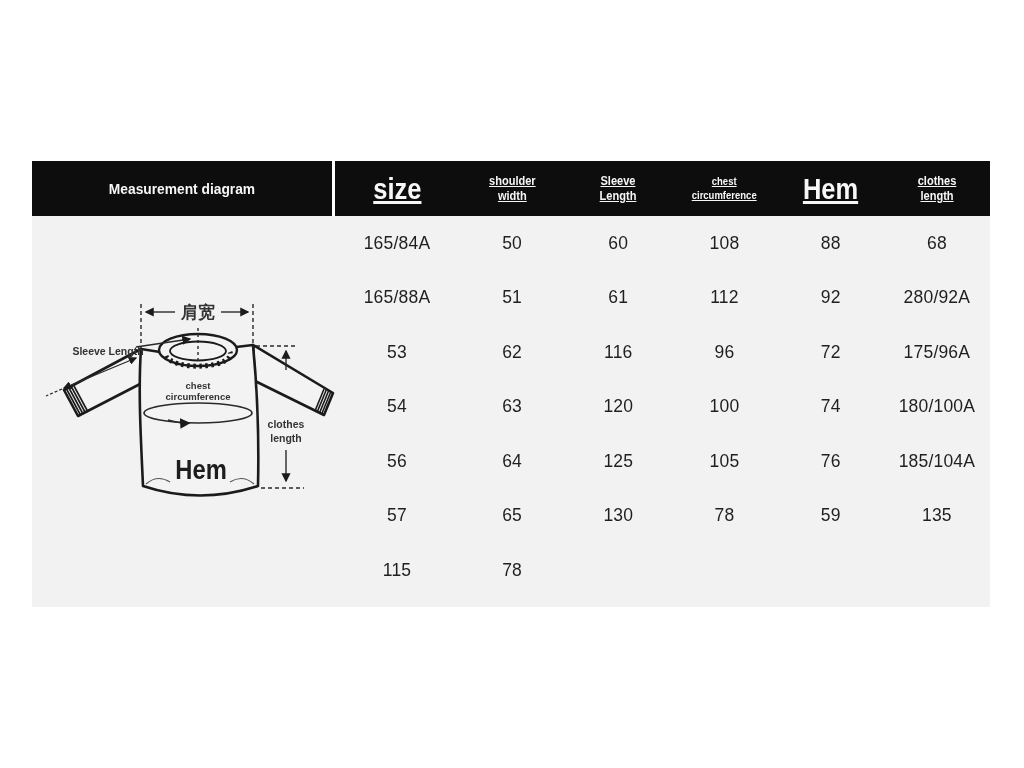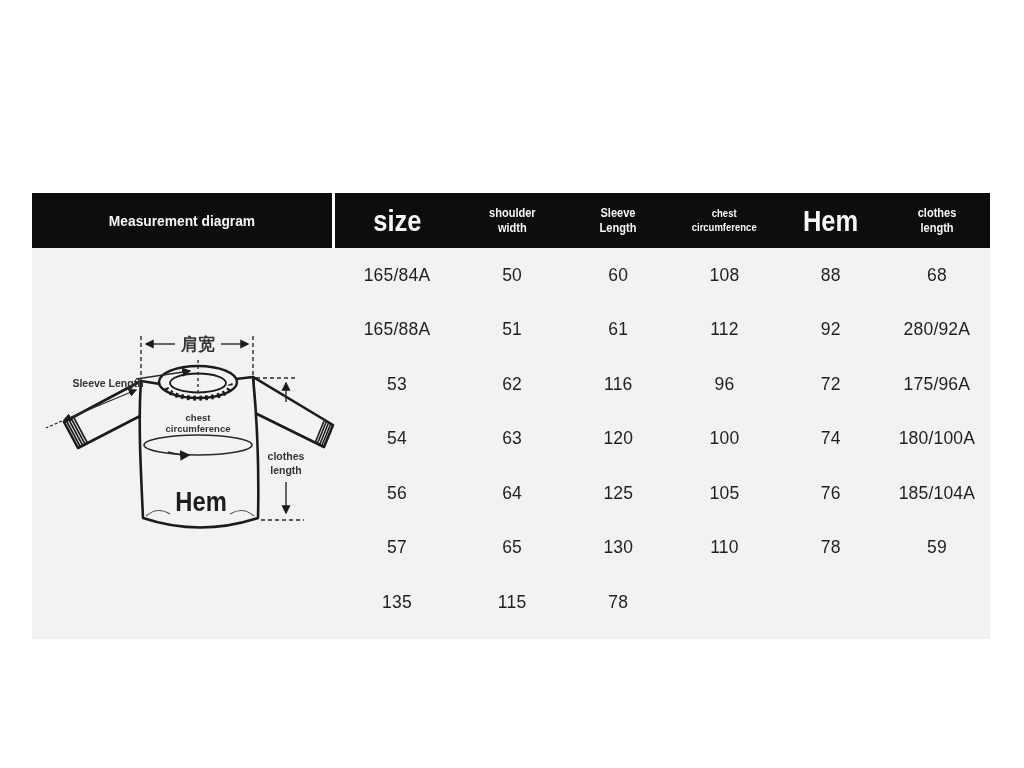--- a/index.html
+++ b/index.html
@@ -3,39 +3,38 @@
 <meta charset="utf-8">
 <style>
   html,body{margin:0;padding:0;}
   body{
     width:1024px;height:768px;background:#ffffff;position:relative;overflow:hidden;
     font-family:"Liberation Sans",sans-serif;
   }
   .sheet{
     position:absolute;left:32px;top:161px;width:958px;height:446px;
     background:#f2f2f2;
-    margin-top:32px;
   }
   
   .header-row{
     position:absolute;top:0;left:0;width:100%;height:55px;
     background:#ffffff;display:flex;
   }
   .header-left{
     width:300px;background:#0d0d0d;color:#f7f7f7;
     display:flex;align-items:center;justify-content:center;flex:none;
   }
   .header-gap{width:3px;background:#ffffff;flex:none;}
   .header-right{
     flex:1;background:#0d0d0d;color:#f7f7f7;
     display:grid;grid-template-columns:124px repeat(5,1fr);
     align-items:center;
   }
   .diagram-title{font-size:14.5px;font-weight:600;transform:scaleX(0.95);white-space:nowrap;}
-  .hcell{display:flex;flex-direction:column;align-items:center;justify-content:center;text-align:center;}
+  .hcell{display:flex;flex-direction:column;align-items:center;justify-content:center;text-align:center;text-decoration:underline;}
   .hcell .big{font-size:30px;font-weight:700;transform:scaleX(0.85);line-height:1;}
   .hcell .two{font-size:12px;font-weight:700;line-height:1.25;transform:scaleX(0.92);}
   .hcell .small-two{font-size:10px;font-weight:700;line-height:1.35;transform:scaleX(0.95);}
   
   .diagram-area{position:absolute;left:8px;top:55px;width:300px;height:391px;}
   .diagram-area svg{display:block;}
   
   .table-area{
     position:absolute;left:303px;top:55px;right:0;bottom:0;
     display:grid;grid-template-columns:124px repeat(5,1fr);grid-auto-rows:54.5px;
@@ -193,21 +192,20 @@
     <div class="tcell">56</div>
     <div class="tcell">64</div>
     <div class="tcell">125</div>
     <div class="tcell">105</div>
     <div class="tcell">76</div>
 
     <div class="tcell">185/104A</div>
     <div class="tcell">57</div>
     <div class="tcell">65</div>
     <div class="tcell">130</div>
-    <div class="tcell">110</div>
     <div class="tcell">78</div>
 
     <div class="tcell">59</div>
     <div class="tcell">135</div>
     <div class="tcell">115</div>
     <div class="tcell">78</div>
   </div>
 </div>
 
 </body></html>

